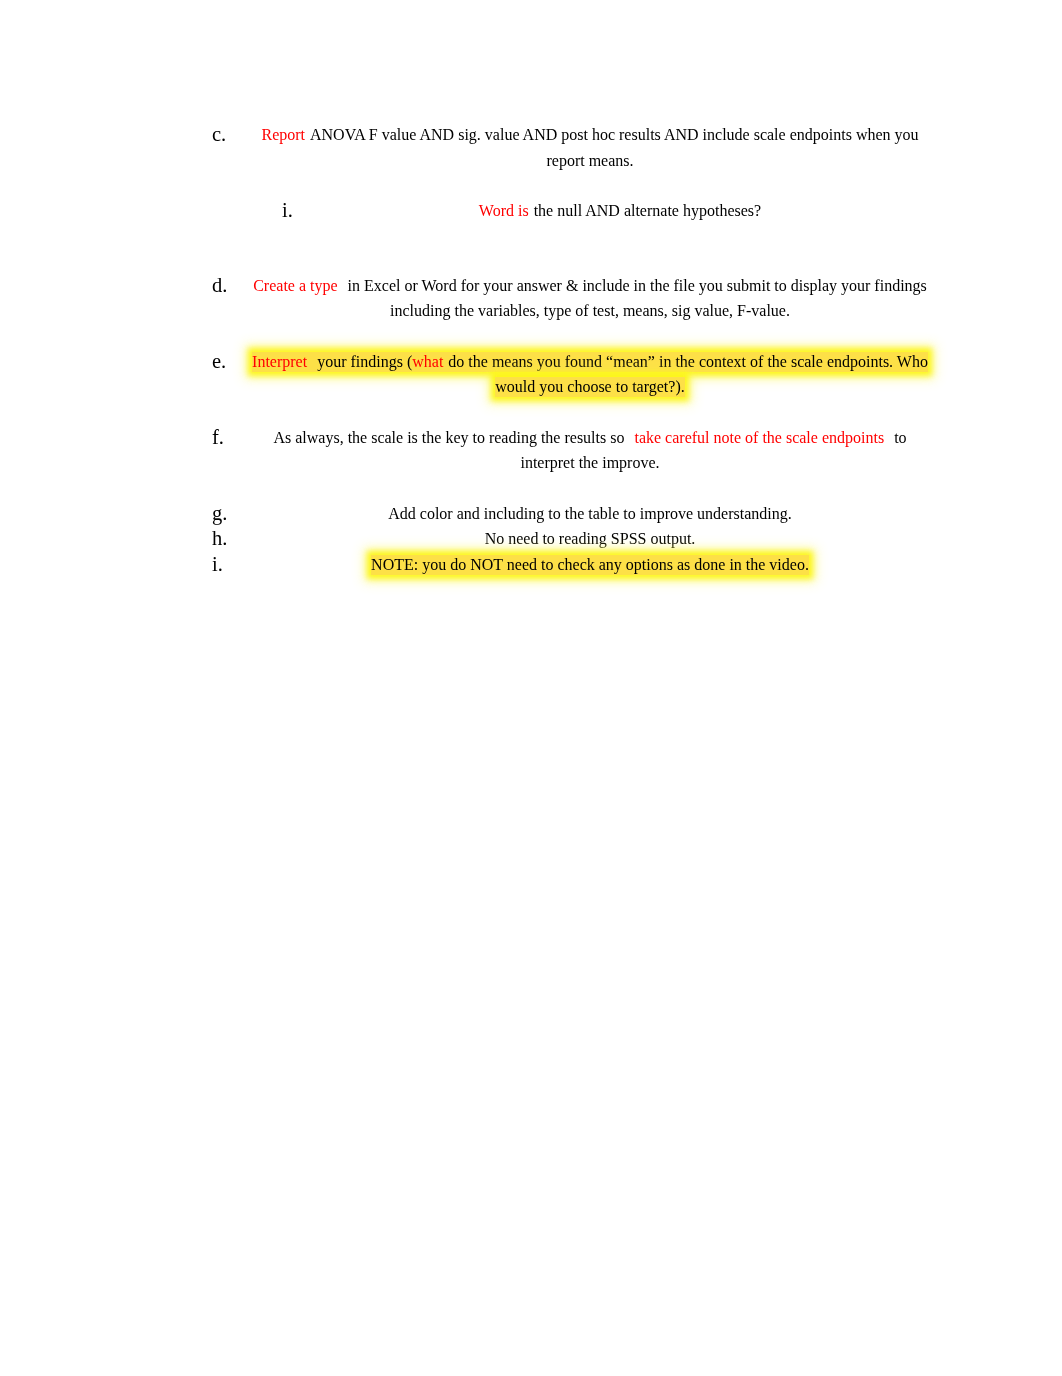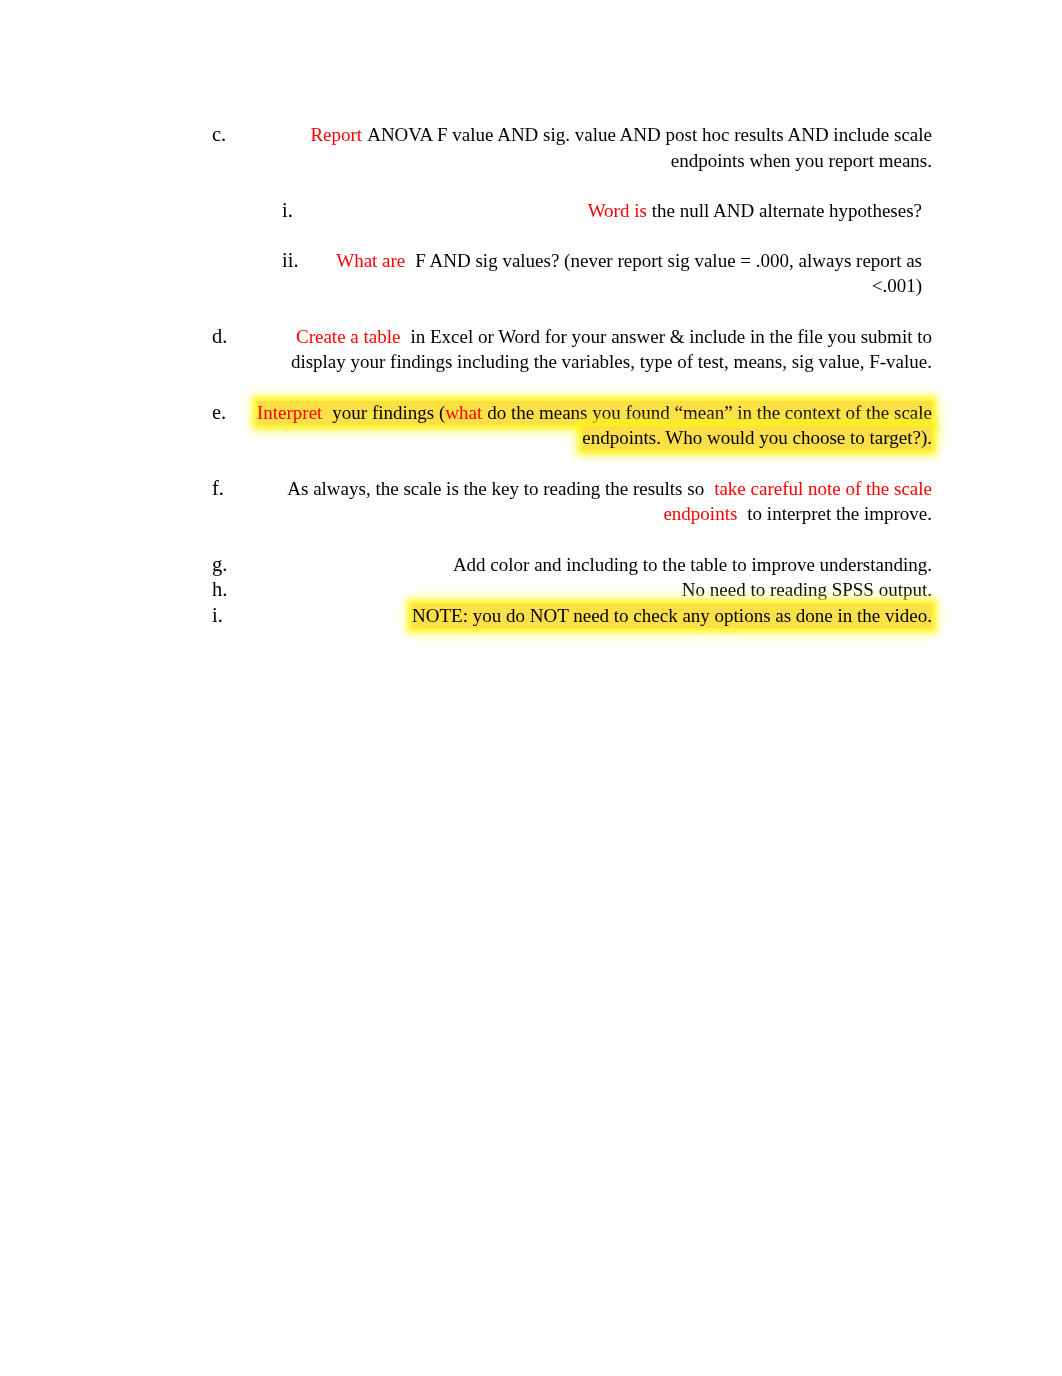--- a/index.html
+++ b/index.html
@@ -51,23 +51,23 @@
     width: 36px;
     text-align: left;
     font-size: 20.5px;
     line-height: 25.5px;
     color: #000000;
   }
 
   .body-text {
     flex: 1 1 auto;
     position: relative;
-    font-size: 19px;
+    font-size: 16px;
     line-height: 25.5px;
-    text-align: right;
+    text-align: center;
   }
 
   .red {
     color: #ff0000;
   }
 
   .spacer-sm { display: inline-block; width: 5px; }
   .spacer-md { display: inline-block; width: 10px; }
 
   
@@ -115,31 +115,27 @@
       <div class="gap-lg"></div>
 
       <div class="list-level-2">
         <div class="item">
           <span class="marker">i.</span>
           <span class="body-text"><span class="red">Word is</span><span class="spacer-sm"></span><span>the null AND alternate hypotheses?</span></span>
         </div>
 
         <div class="gap-md"></div>
 
-        <div class="item">
-          <span class="marker">ii.</span>
-          <span class="body-text"><span class="red">What are</span><span class="spacer-md"></span><span>F AND sig values? (never report sig value = .000, always report as &lt;.001)</span></span>
-        </div>
       </div>
 
       <div class="gap-lg"></div>
 
       <div class="item">
         <span class="marker">d.</span>
-        <span class="body-text"><span class="red">Create a table</span><span class="spacer-md"></span><span>in Excel or Word for your answer &amp; include in the file you submit to display your findings including the variables, type of test, means, sig value, F-value.</span></span>
+        <span class="body-text"><span class="red">Create a type</span><span class="spacer-md"></span><span>in Excel or Word for your answer &amp; include in the file you submit to display your findings including the variables, type of test, means, sig value, F-value.</span></span>
       </div>
 
       <div class="gap-lg"></div>
 
       <div class="item highlighted-para">
         <span class="marker">e.</span>
         <span class="body-text"><span class="hl"><span class="red">Interpret</span><span class="spacer-md"></span><span>your findings (</span><span class="red">what</span><span class="spacer-sm"></span><span>do the means you found “mean” in the context of the scale endpoints. Who would you choose to target?).</span></span></span>
       </div>
 
       <div class="gap-lg"></div>

